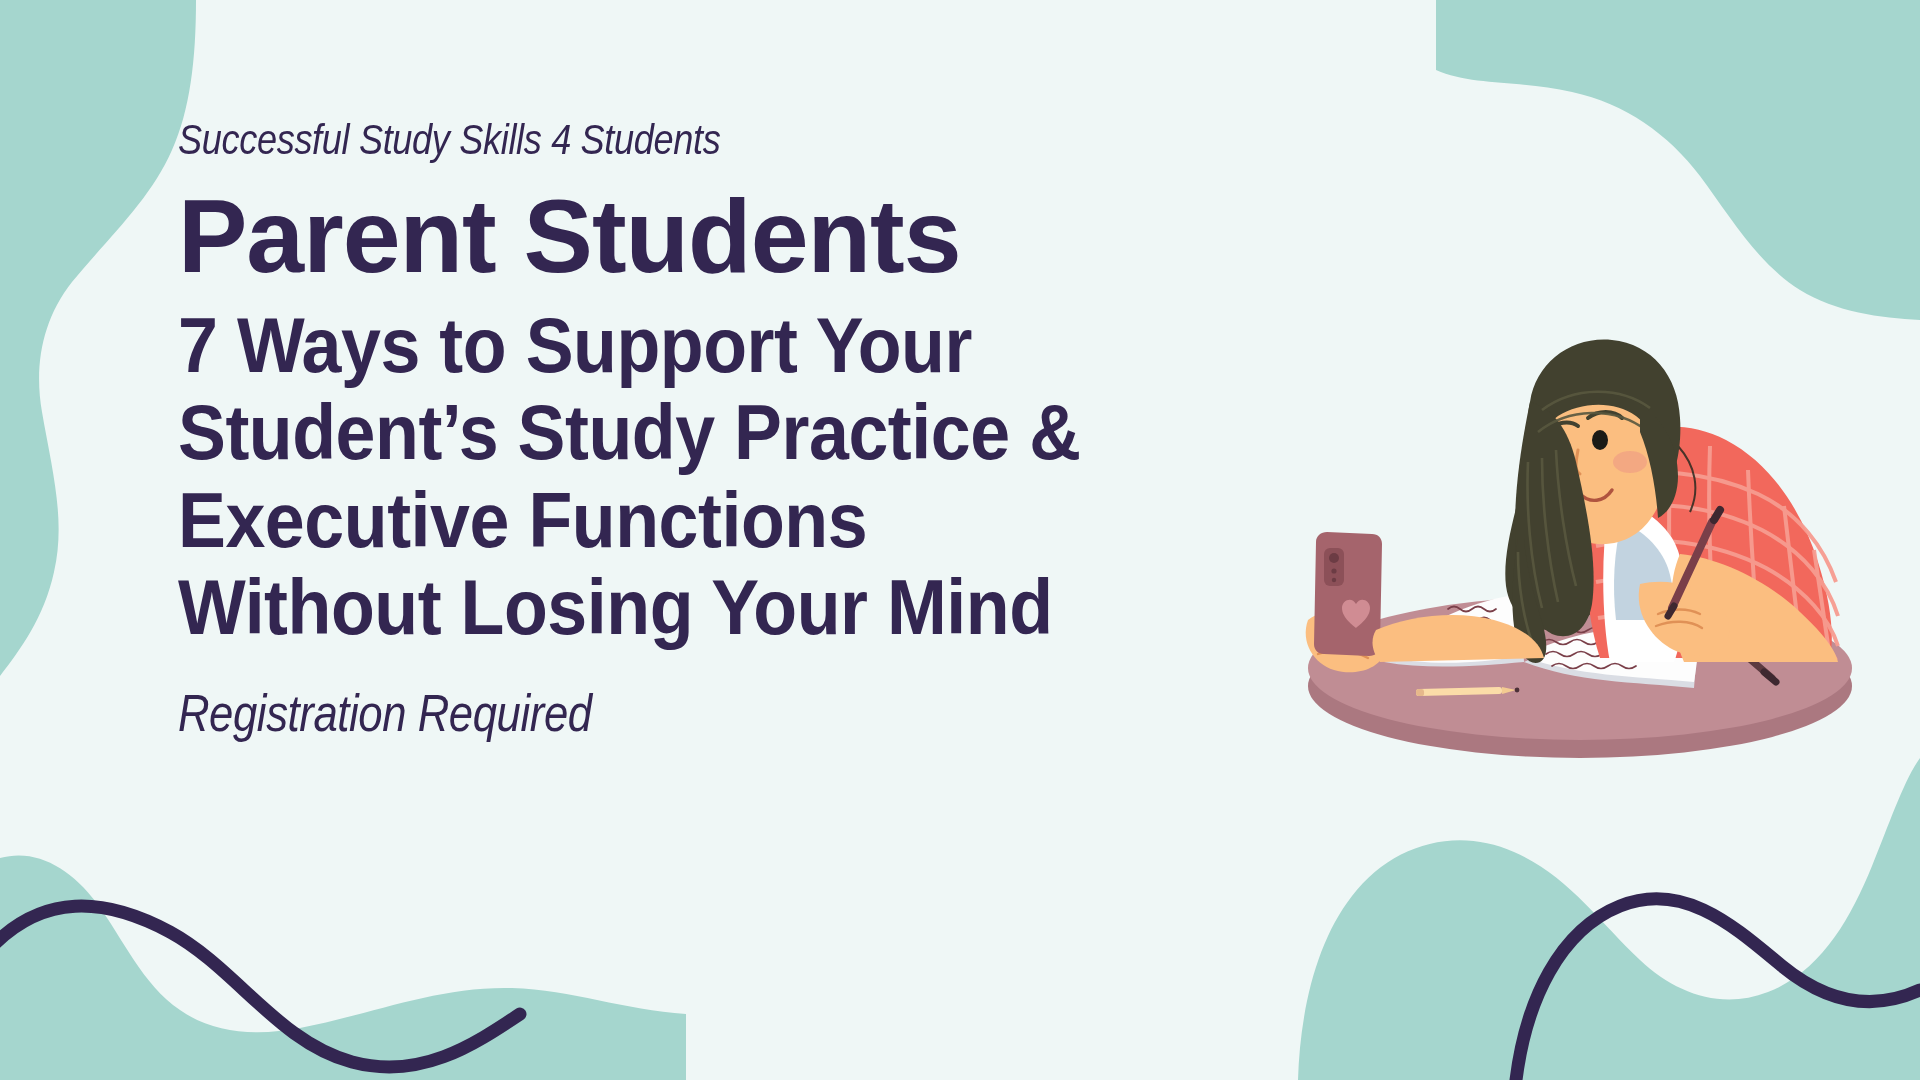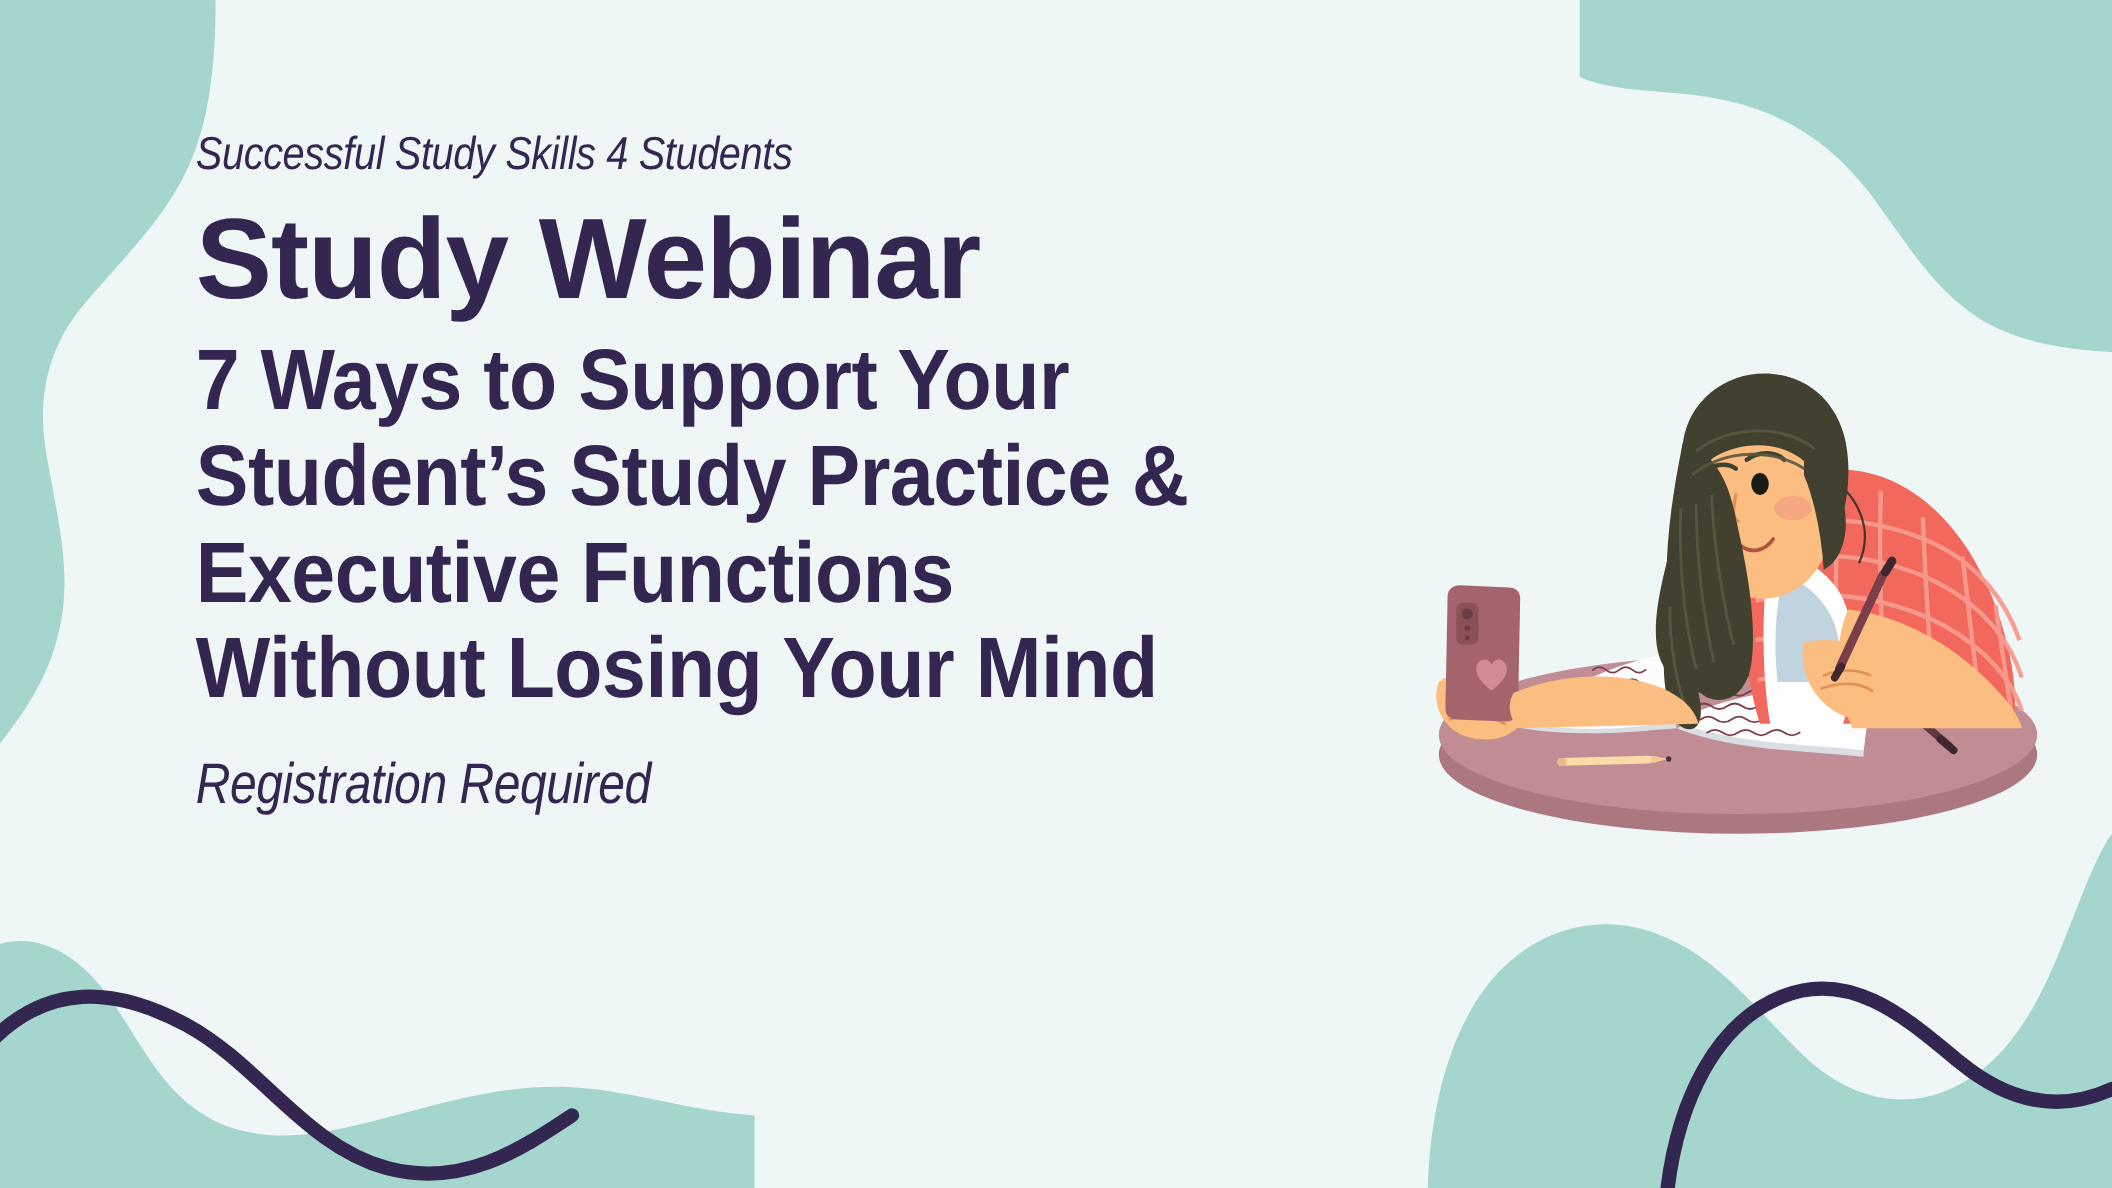--- a/index.html
+++ b/index.html
@@ -146,21 +146,21 @@
 
     <path fill="none" stroke="#332651" stroke-width="13" stroke-linecap="round" d="M1516,1080 C1526,1000 1560,930 1620,906
              C1684,880 1736,928 1782,966
              C1826,1002 1872,1012 1920,990"></path>
   </svg>
 
   <div id="text-block">
 
     <p class="eyebrow">Successful Study Skills 4 Students</p>
 
-    <h1 class="headline">Study Webinar</h1>
+    <h1 class="headline">Parent Students</h1>
 
     <h2 class="subhead">
       <span class="sh-line">7 Ways to Support Your</span>
       <span class="sh-line">Student’s Study Practice &amp;</span>
       <span class="sh-line">Executive Functions</span>
       <span class="sh-line">Without Losing Your Mind</span>
     </h2>
 
     <p class="footnote">Registration Required</p>
   </div>

